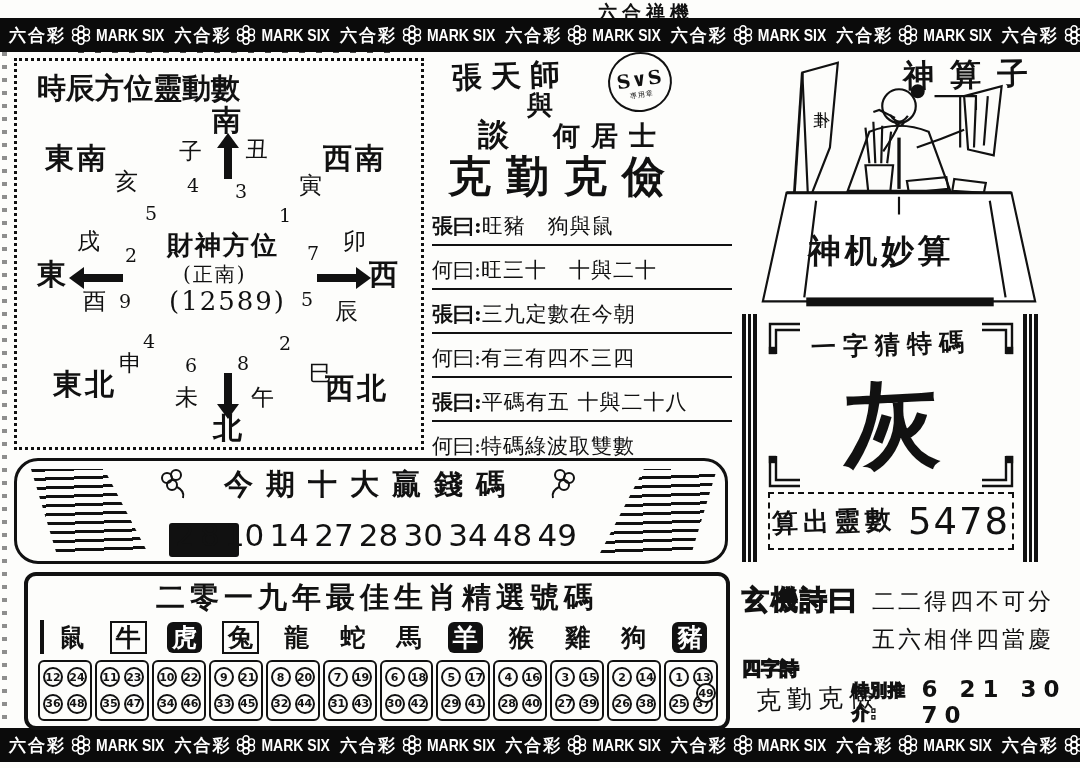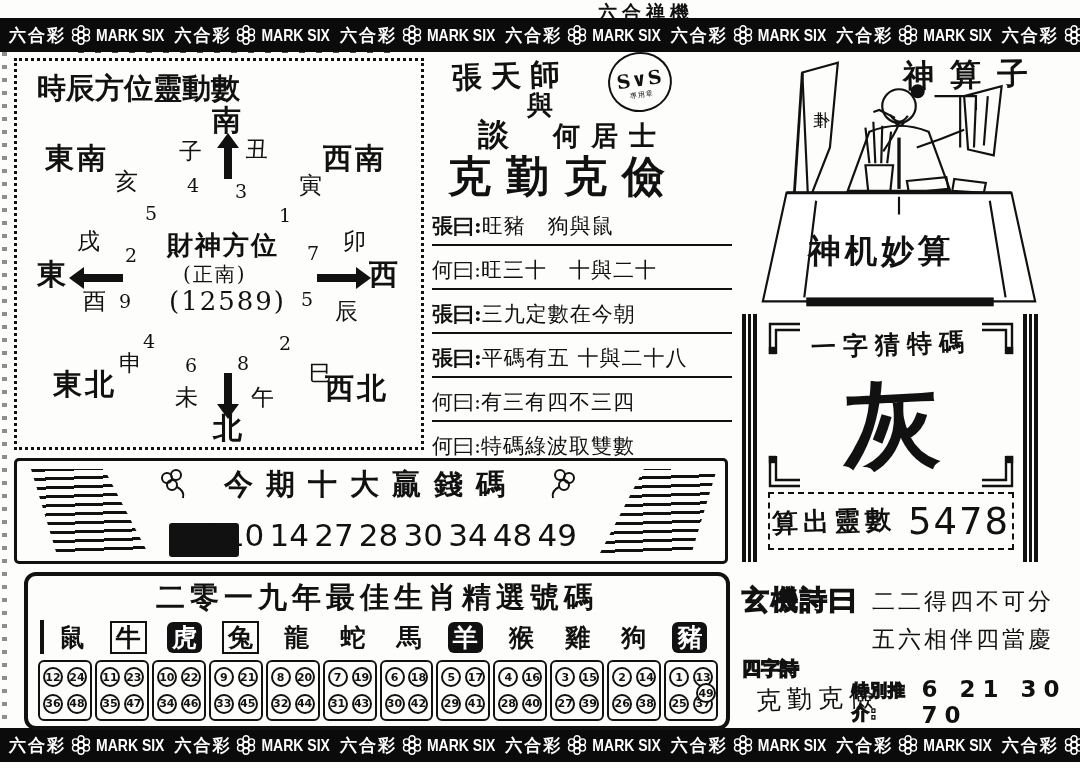--- a/index.html
+++ b/index.html
@@ -79,21 +79,21 @@
   .wg-heading{position:absolute;left:0;right:0;top:14px;text-align:center;font-size:25px;font-weight:bold;
     letter-spacing:7px;transform:rotate(-2deg);}
   .wg-char{position:absolute;left:0;right:0;top:48px;text-align:center;font-size:96px;font-weight:bold;
     font-family:"DejaVu Serif",serif;transform:rotate(-3deg);}
   .wg-result{position:absolute;left:26px;right:26px;bottom:12px;height:58px;border:2px dashed #111;
     display:flex;align-items:center;justify-content:center;gap:12px;}
   .wg-result .lab{font-size:26px;font-weight:bold;letter-spacing:5px;transform:rotate(-2deg);}
   .wg-result .numb{font-size:37px;font-family:"DejaVu Sans",sans-serif;letter-spacing:2px;}
 
   
-  .winbox{position:absolute;left:14px;top:458px;width:714px;height:106px;border:3px solid #111;border-radius:5px;overflow:hidden;}
+  .winbox{position:absolute;left:14px;top:458px;width:714px;height:106px;border:3px solid #111;border-radius:24px;overflow:hidden;}
   .money{position:absolute;width:118px;height:86px;top:8px;
     background:repeating-linear-gradient(178deg,#111 0 3px,transparent 3px 9px);}
   .money.l{left:14px;clip-path:polygon(0 0,62% 0,100% 100%,22% 100%);}
   .money.r{right:8px;clip-path:polygon(38% 0,100% 0,78% 100%,0 100%);}
   .money-seal{position:absolute;left:152px;top:62px;width:70px;height:34px;background:#111;border-radius:3px;}
   .win-title{position:absolute;left:0;right:0;top:4px;text-align:center;font-size:29px;font-weight:bold;letter-spacing:13px;}
   .floral{position:absolute;top:8px;}
   .floral.fl{left:142px}.floral.fr{right:148px;transform:scaleX(-1);}
   .win-numbers{position:absolute;left:158px;right:148px;bottom:8px;display:flex;justify-content:space-between;
     font-size:31px;font-family:"DejaVu Sans",sans-serif;}
@@ -383,22 +383,22 @@
 <div class="author2" data-interactable="false">何居士</div>
 <div class="main-title" data-interactable="false">克勤克儉</div>
 <div class="seal" data-interactable="false">
   <span class="mono" data-interactable="false">S∨S</span>
   <span class="sb" data-interactable="false">專用章</span>
 </div>
 <div class="dialogues" id="dialogues" data-interactable="false">
     <div class="dline u" data-interactable="false"><span class="spk b" data-interactable="false">張曰:</span><span class="dtx" data-interactable="false">旺豬　狗與鼠</span></div>
     <div class="dline u" data-interactable="false"><span class="spk" data-interactable="false">何曰:</span><span class="dtx" data-interactable="false">旺三十　十與二十</span></div>
     <div class="dline u" data-interactable="false"><span class="spk b" data-interactable="false">張曰:</span><span class="dtx" data-interactable="false">三九定數在今朝</span></div>
+    <div class="dline u" data-interactable="false"><span class="spk" data-interactable="false">何曰:</span><span class="dtx" data-interactable="false">有三有四不三四</span></div>
     <div class="dline u" data-interactable="false"><span class="spk b" data-interactable="false">張曰:</span><span class="dtx" data-interactable="false">平碼有五 十與二十八</span></div>
-    <div class="dline u" data-interactable="false"><span class="spk" data-interactable="false">何曰:</span><span class="dtx" data-interactable="false">有三有四不三四</span></div>
     <div class="dline" data-interactable="false"><span class="spk" data-interactable="false">何曰:</span><span class="dtx" data-interactable="false">特碼綠波取雙數</span></div>
   </div>
 
 <div class="ft-title" data-interactable="false">神算子</div>
 <div class="ft-art" data-interactable="false">
   <svg width="296" height="260" viewBox="0 0 300 262" fill="none" stroke="#111" stroke-width="2.2" data-interactable="false">
 
     <path d="M52,20 L88,10 L80,96 L58,152 Z"></path>
     <path d="M52,20 L42,172" stroke-width="2.8"></path>
     <text x="72" y="46" font-size="17" fill="#111" stroke="none" writing-mode="tb" data-interactable="false">卜卦</text>

